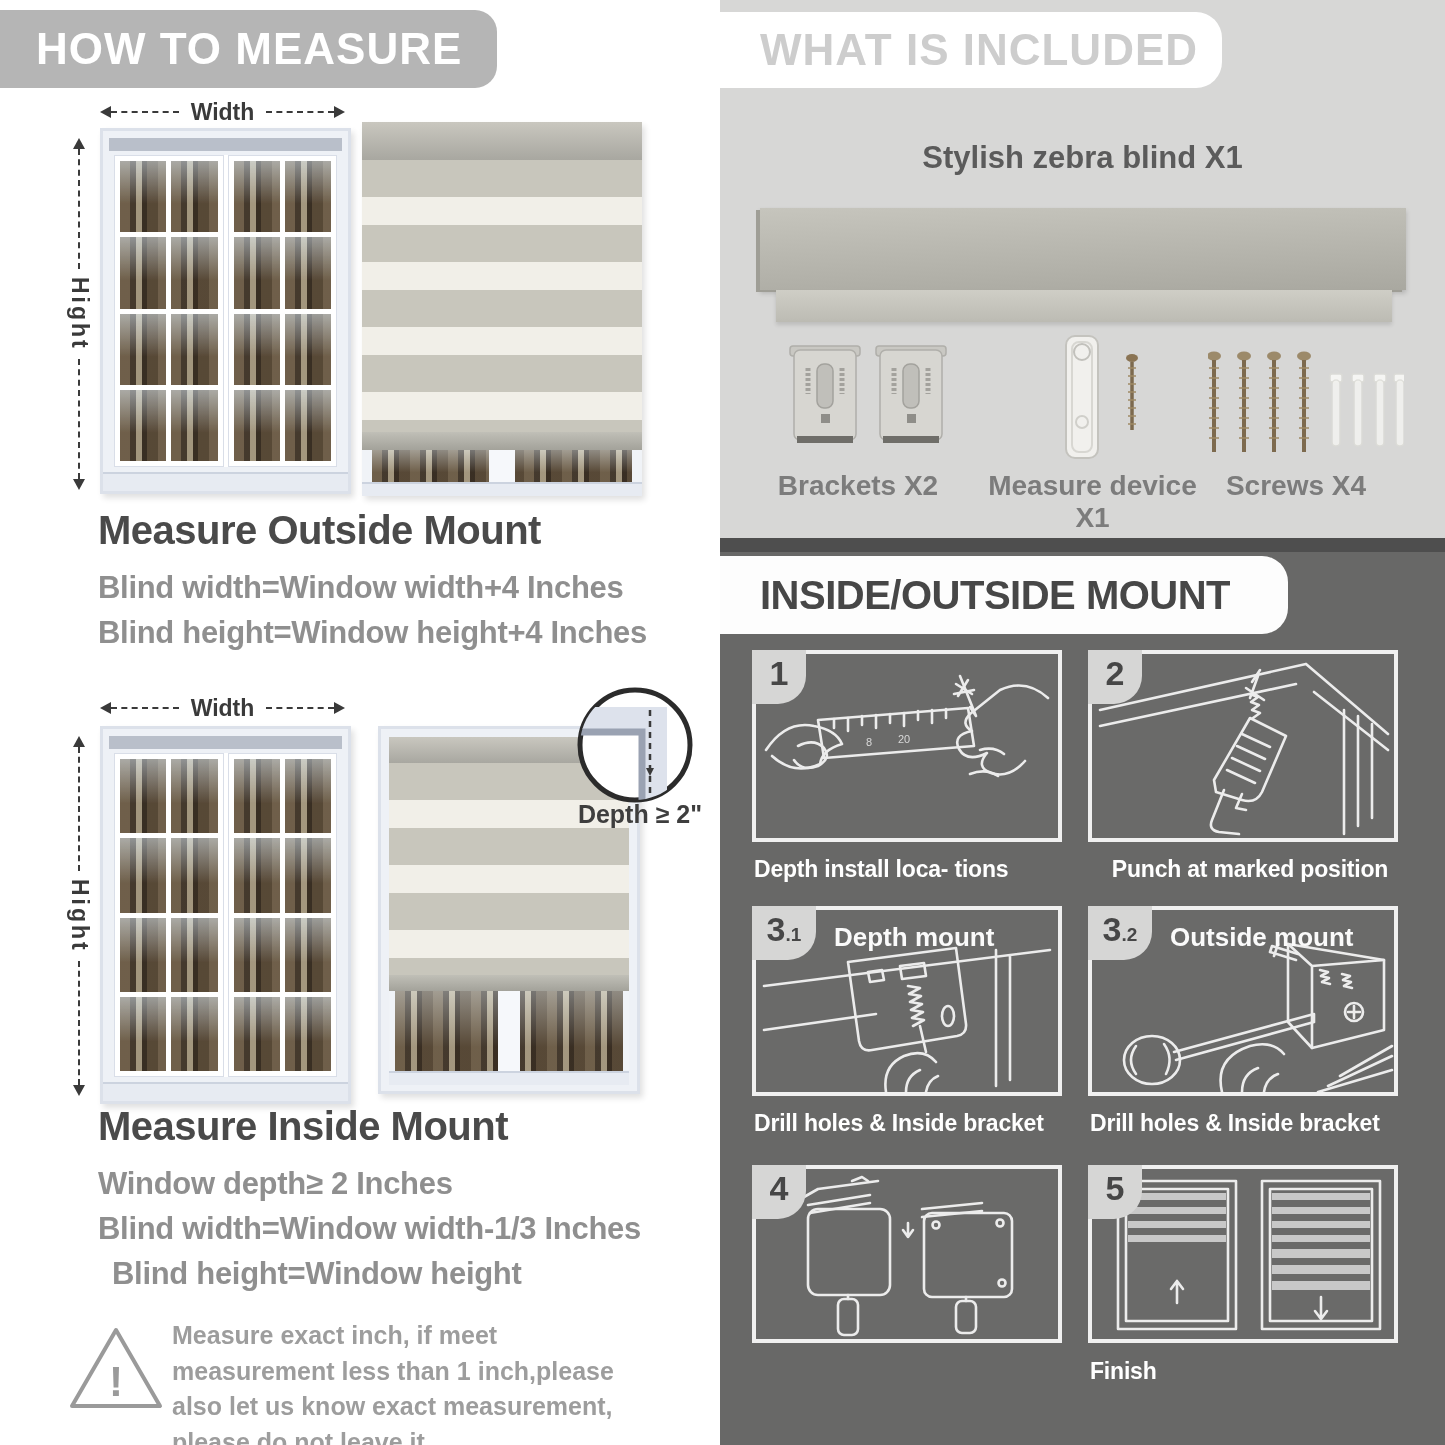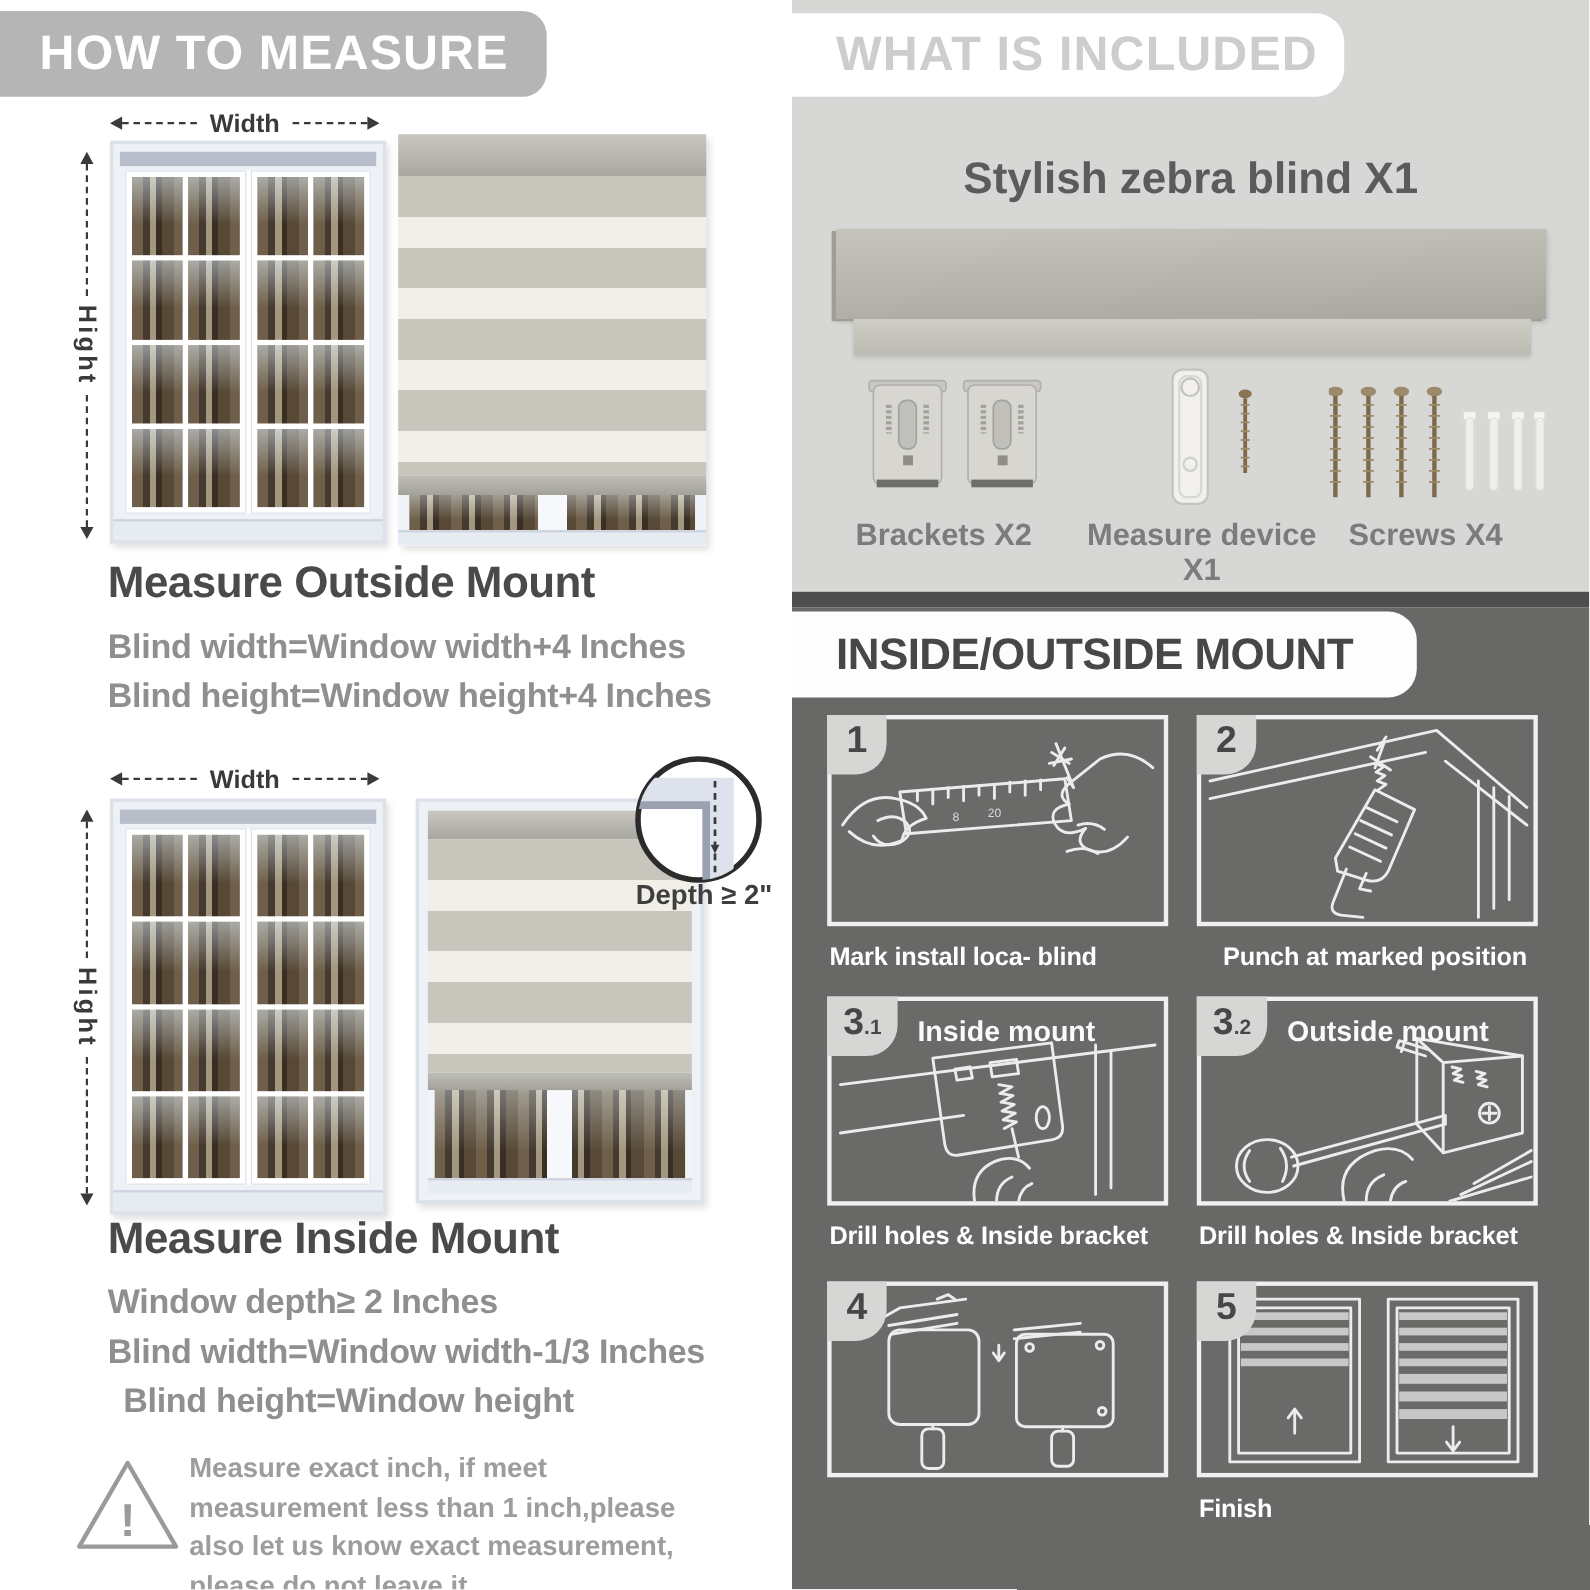--- a/index.html
+++ b/index.html
@@ -46,21 +46,21 @@
   .m-title{font-size:40px;font-weight:bold;color:#4a4a4a;letter-spacing:-0.5px;}
   .m-line{font-size:31px;font-weight:bold;color:#8f8f8f;letter-spacing:-0.3px;}
   .depth-label{font-size:25px;font-weight:bold;color:#3e3e3e;}
   .warn-text{font-size:25px;color:#9d9d9d;line-height:1.42;font-weight:bold;}
 
   
   .right-light{left:720px;top:0;width:725px;height:540px;background:#d7d7d6;}
   .banner-right{left:720px;top:12px;width:502px;height:76px;background:#fff;
     border-radius:0 26px 26px 0;display:flex;align-items:center;padding-left:40px;
     box-sizing:border-box;color:#cdcdcd;font-size:44px;font-weight:bold;letter-spacing:1px;}
-  .blind-name{left:720px;top:140px;width:725px;text-align:center;font-size:40px;
+  .blind-name{left:720px;top:140px;width:725px;text-align:center;font-size:31px;
     font-weight:bold;color:#5b5b5b;}
   .headrail-big{left:760px;top:208px;width:646px;height:82px;
     background:linear-gradient(178deg,#c6c5bd,#b2b1a9 70%,#a9a8a0);
     box-shadow:-4px 2px 0 #9f9e96, 0 3px 5px rgba(0,0,0,.18);}
   .headrail-under{left:776px;top:290px;width:616px;height:32px;
     background:linear-gradient(180deg,#cfcec6,#bcbbb3);box-shadow:0 3px 4px rgba(0,0,0,.12);}
   .comp-caption{font-size:28px;font-weight:bold;color:#7c7c7c;text-align:center;}
 
   .right-dark-strip{left:720px;top:538px;width:725px;height:14px;background:#4e4e4e;}
   .right-dark{left:720px;top:552px;width:725px;height:893px;background:#686867;}
@@ -325,21 +325,21 @@
         <path d="M224 96 q14 -4 24 4 M214 120 q16 -6 28 2"></path>
         <text x="110" y="92" font-size="11" fill="#d8d8d8" stroke="none">8</text>
         <text x="142" y="89" font-size="11" fill="#d8d8d8" stroke="none">20</text>
       </g>
     </svg>
     <div class="badge">
       <span class="num">1</span>
         <span class="sub"></span>
     </div>
   </div>
-  <div class="abs step-caption" style="left:754px;top:856px;width:320px;">Mark install loca- blind</div>
+  <div class="abs step-caption" style="left:754px;top:856px;width:320px;">Depth install loca- tions</div>
 
   <div class="abs step-box" style="left:1088px;top:650px;width:310px;height:192px;">
     <svg class="art" viewBox="0 0 302 184">
       <g class="line-art">
         <path d="M8 56 L214 10 M214 10 L296 80 M8 72 L204 30 M296 96 L222 38"></path>
         <path d="M252 180 L252 56 M266 172 L266 62 M280 164 L280 70"></path>
         <path d="M160 28 l8 -12 M154 34 l18 12 M166 22 l-8 22"></path>
         <path d="M158 40 l8 3 l-7 5 l8 3 l-7 5 l8 3 l-7 5"></path>
         <path d="M122 126 L158 64 L194 82 L170 138 q-6 12 -20 8 L124 138 Z"></path>
         <path d="M150 80 l28 13 M145 92 l28 13 M140 104 l28 13 M135 116 l28 13"></path>
@@ -365,21 +365,21 @@
         <path d="M152 76 l12 2 l-11 6 l12 2 l-11 6 l12 2 l-11 6 l12 2 l-11 6 l12 2 l-11 6"></path>
         <path d="M164 116 l6 26"></path>
         <path d="M130 182 q-4 -26 18 -36 q20 -8 32 6"></path>
         <path d="M150 182 q0 -16 14 -22 M170 182 q2 -12 12 -16"></path>
       </g>
     </svg>
     <div class="badge wide">
       <span class="num">3</span>
         <span class="sub">.1</span>
     </div>
-    <div class="step-title">Inside mount</div>
+    <div class="step-title">Depth mount</div>
   </div>
   <div class="abs step-caption" style="left:754px;top:1110px;width:320px;">Drill holes &amp;  Inside bracket</div>
 
   <div class="abs step-box" style="left:1088px;top:906px;width:310px;height:190px;">
     <svg class="art" viewBox="0 0 302 182">
       <g class="line-art">
         <path d="M196 34 L292 50 L292 120 L220 138 L196 112 Z"></path>
         <path d="M196 34 L220 56 L292 50 M220 56 L220 138"></path>
         <path d="M206 44 l-26 -8 l-2 6 l26 8 M186 34 l-4 12"></path>
         <path d="M228 60 l8 2 l-7 4 l8 2 l-7 4 l8 2 M250 64 l8 2 l-7 4 l8 2 l-7 4 l8 2"></path>

